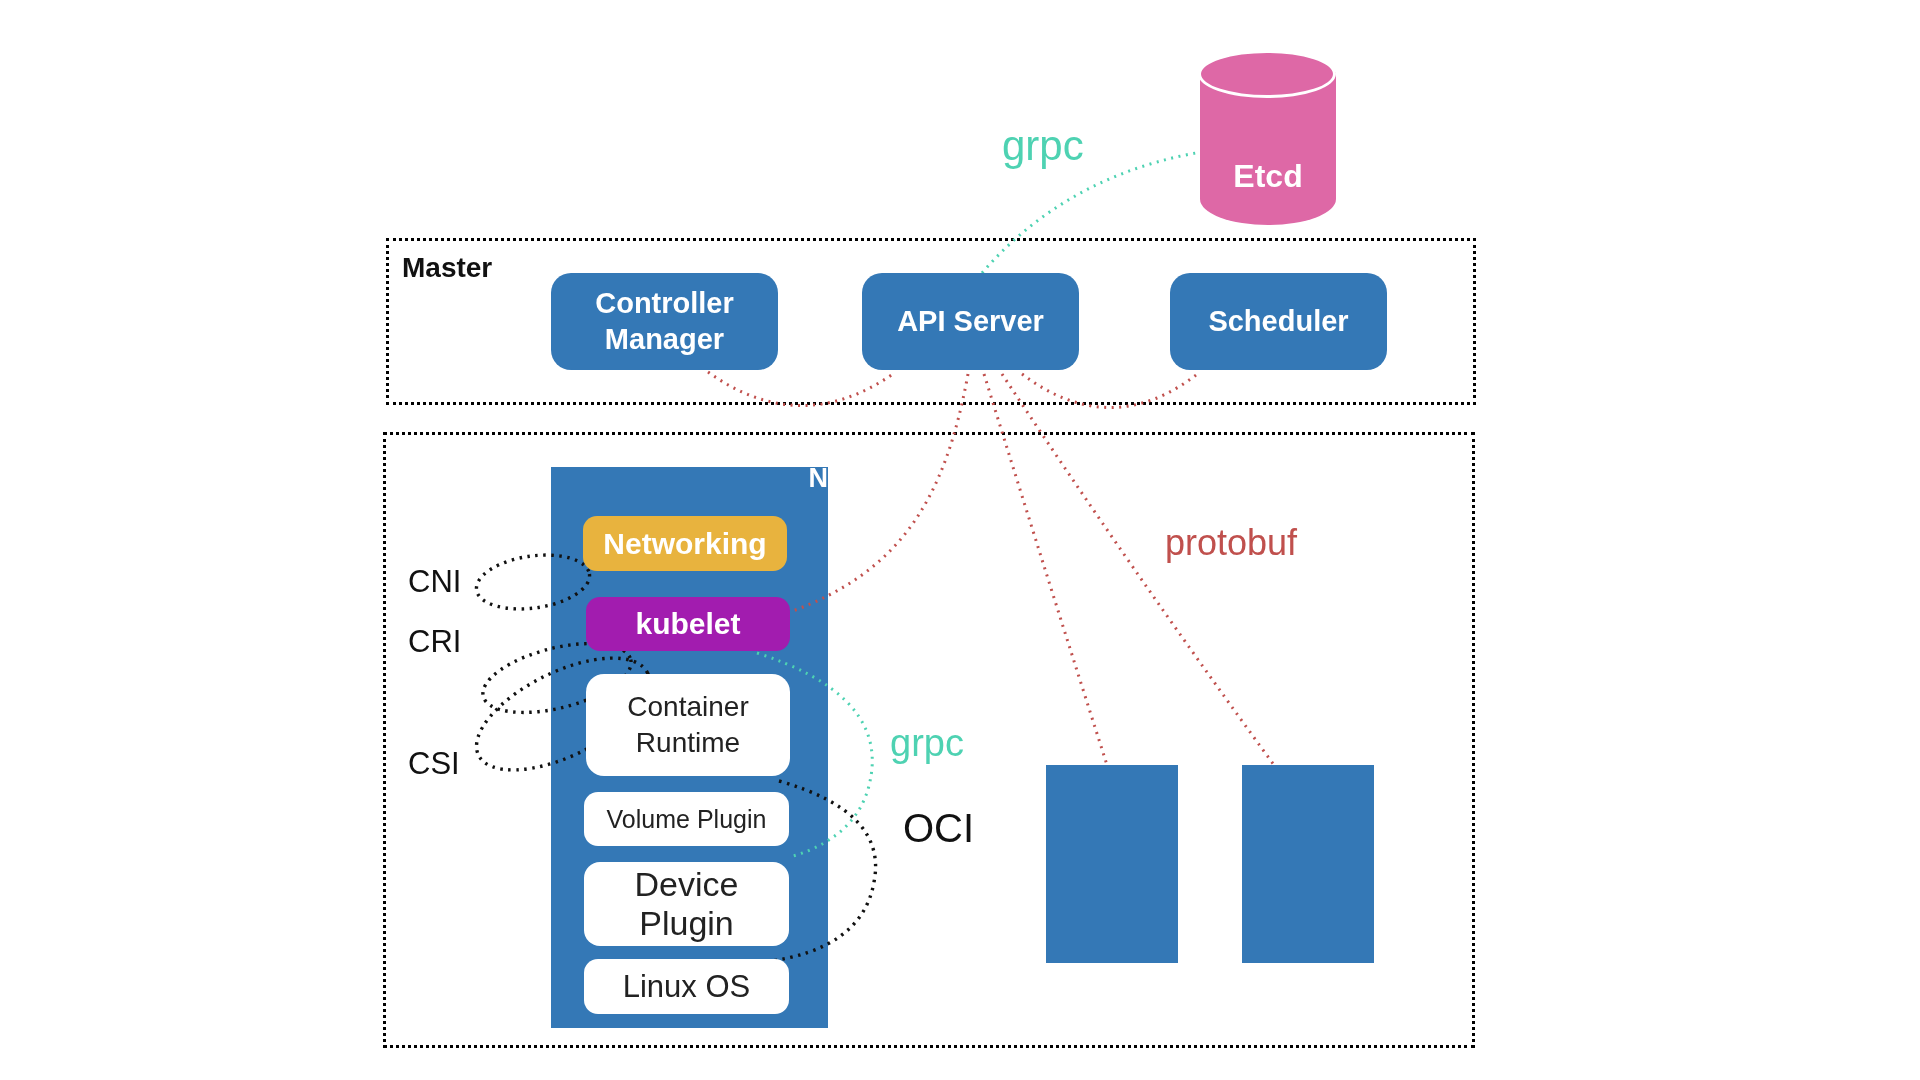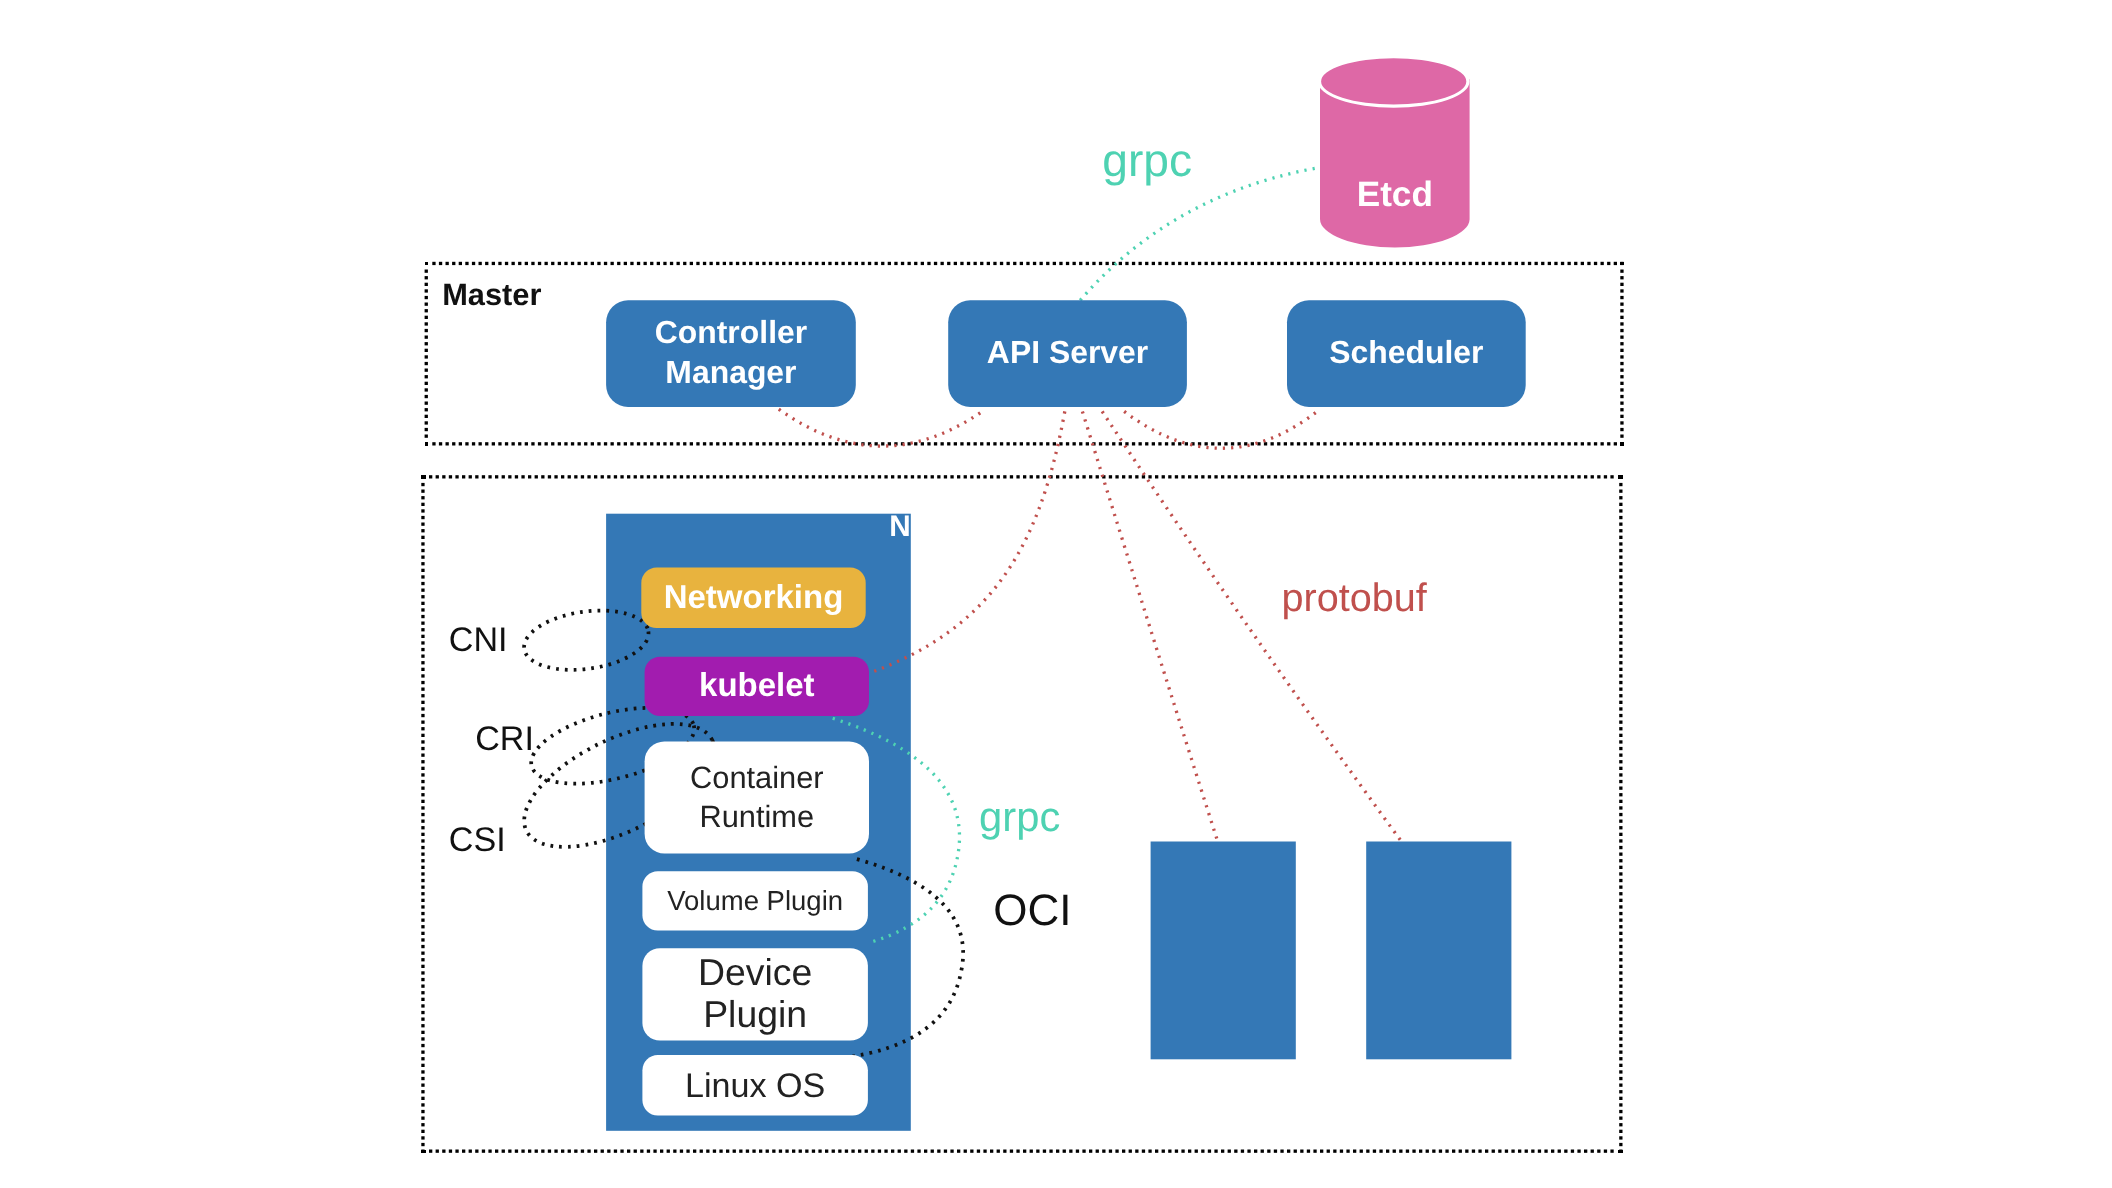--- a/index.html
+++ b/index.html
@@ -46,21 +46,21 @@
   #layer-vp{left:584px;top:792px;width:205px;height:54px;border-radius:14px;background:#fff;
     color:#222;font-size:25px;}
   #layer-dp{left:584px;top:862px;width:205px;height:84px;border-radius:16px;background:#fff;
     color:#222;font-size:34px;}
   #layer-os{left:584px;top:959px;width:205px;height:55px;border-radius:14px;background:#fff;
     color:#222;font-size:31px;}
 
   
   .iface{position:absolute;color:#111;font-size:31px;font-weight:500;z-index:3;}
   #label-cni{left:408px;top:564px;}
-  #label-cri{left:408px;top:654px;margin-left:24px;}
+  #label-cri{left:408px;top:624px;}
   #label-csi{left:408px;top:746px;}
 
   
   .proto-label{position:absolute;z-index:3;}
   #grpc-top{left:1002px;top:122px;font-size:42px;color:#4ed2b2;}
   #grpc-node{left:890px;top:722px;font-size:38px;color:#4ed2b2;}
   #protobuf-label{left:1165px;top:522px;font-size:36px;color:#c0504d;}
   #oci-label{left:903px;top:806px;font-size:40px;color:#111;font-weight:500;}
 
   

